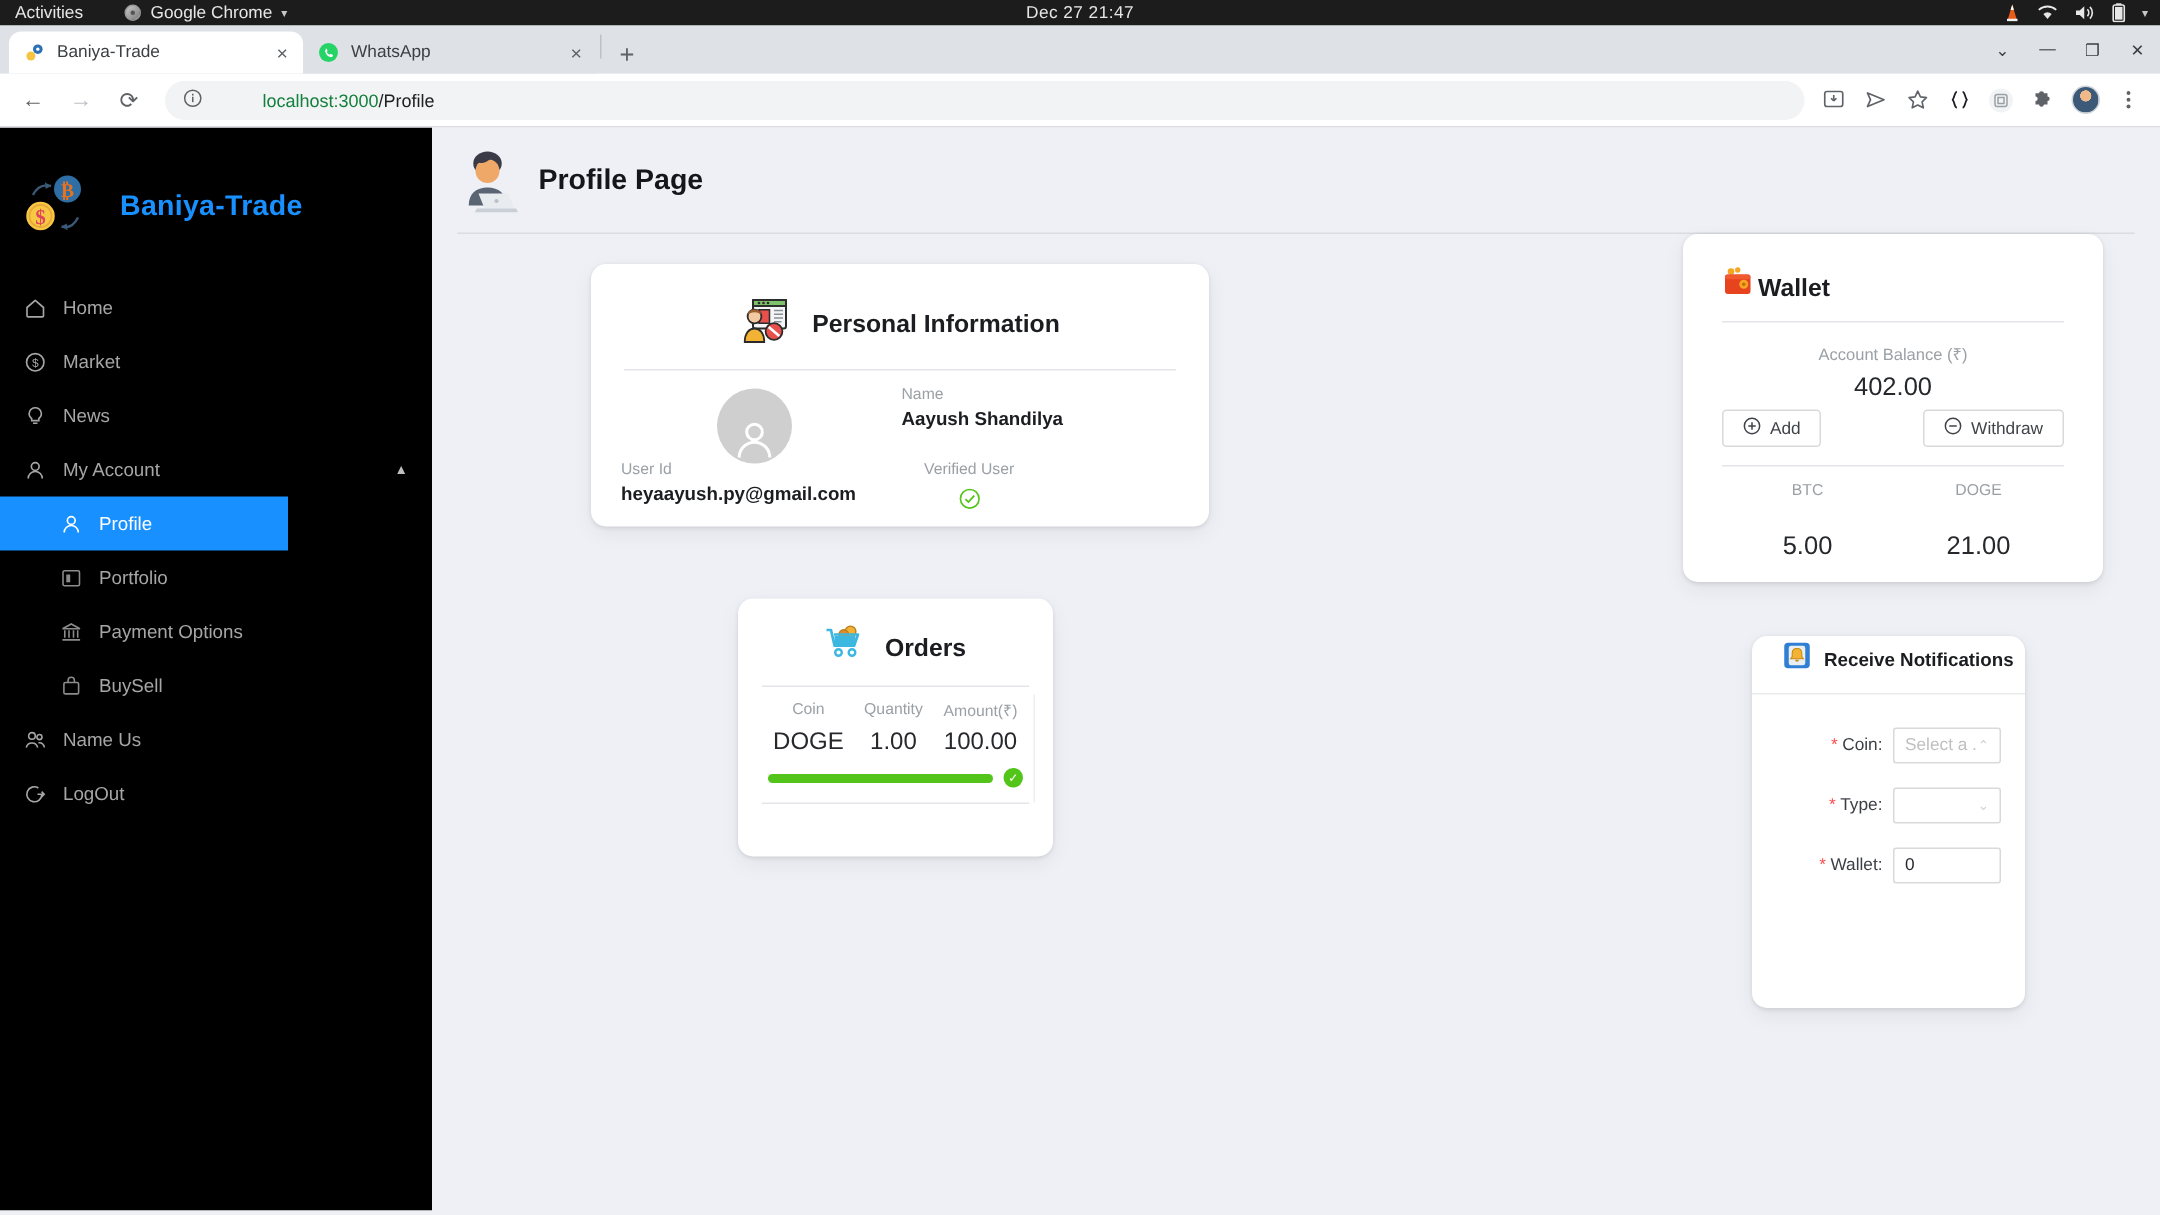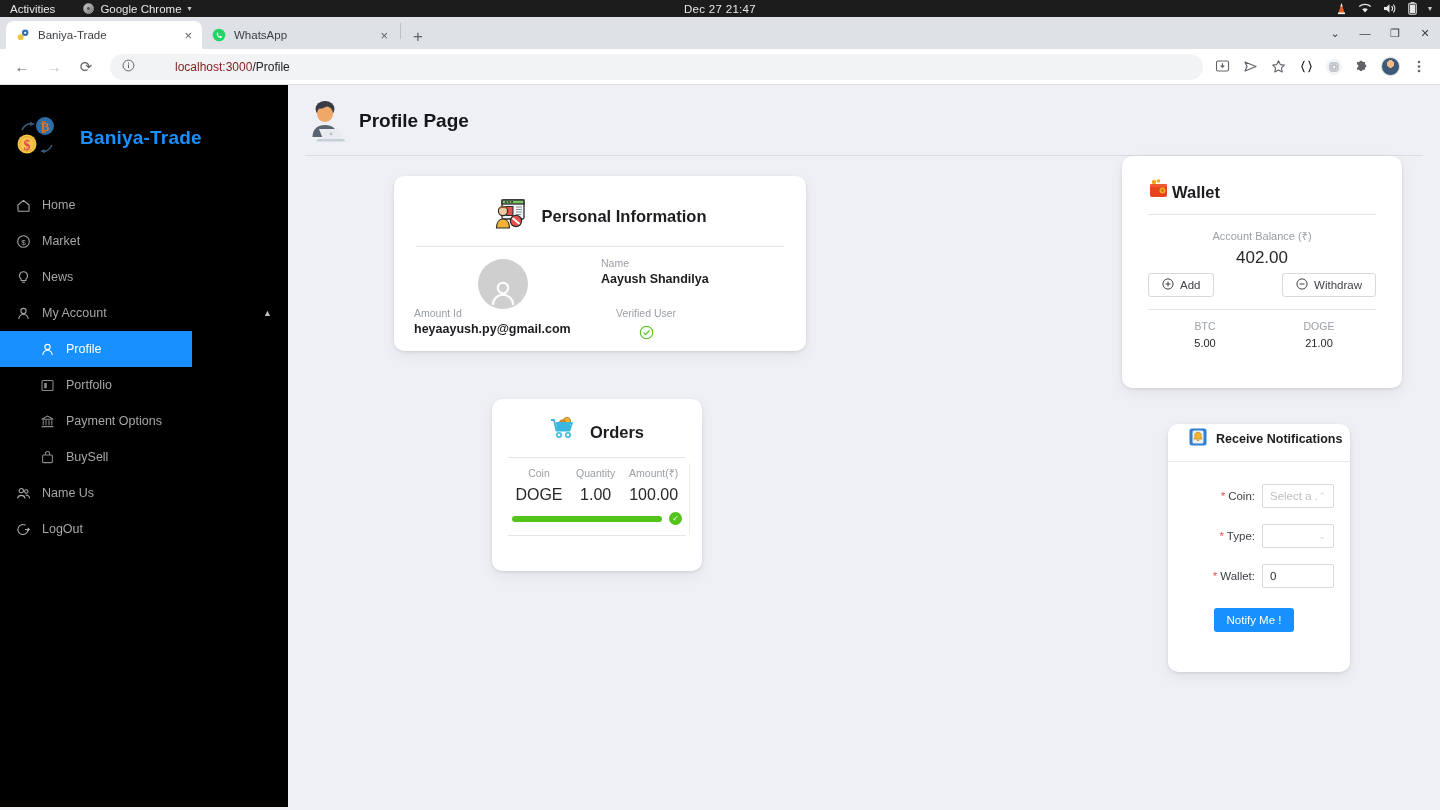--- a/index.html
+++ b/index.html
@@ -72,21 +72,21 @@
   .nav-btn {
     width: 28px; height: 28px; display: flex; align-items: center;
     justify-content: center; color: #5f6368; font-size: 15px; border-radius: 50%;
   }
   .nav-btn.disabled { color: #bdc1c6; }
   .omnibox {
     flex: 1; height: 26px; background: #f1f3f4; border-radius: 13px;
     display: flex; align-items: center; padding: 0 12px; gap: 8px;
     font-size: 12px; color: #202124; margin: 0 6px;
   }
-  .omnibox .url-host { color: #7f1d1d; padding-left: 32px; }
+  .omnibox .url-host { color: #15803d; padding-left: 32px; }
   .tb-icons { display: flex; align-items: center; gap: 10px; padding-right: 4px; }
   .tb-ico { width: 18px; height: 18px; display:flex; align-items:center; justify-content:center; color:#5f6368; }
   .avatar-ico {
     width: 19px; height: 19px; border-radius: 50%;
     background: radial-gradient(circle at 50% 35%, #f0b98a 0 26%, #3c5a78 28% 100%);
     border: 1px solid #cfd4d9;
   }
 
   
   .viewport { flex: 1; display: flex; background: #eef0f5; overflow: hidden; }
@@ -158,21 +158,21 @@
   .wallet-btns { display: flex; justify-content: space-between; margin-top: 5px; }
   .wbtn {
     border: 1px solid #d9d9d9; border-radius: 3px; background: #fff;
     font-size: 11.5px; color: #404348; padding: 4px 13px;
     display: flex; align-items: center; gap: 6px;
   }
   .wallet-rule2 { height: 1px; background: #e3e5e8; margin-top: 12px; }
   .coins { display: flex; justify-content: space-between; margin-top: 10px; }
   .coin { flex: 1; text-align: center; }
   .coin-name { font-size: 10.5px; color: #9aa0a6; }
-  .coin-val { font-size: 11px; color: #26282c; margin-top: 5px; }
+  .coin-val { font-size: 17px; color: #26282c; margin-top: 21px; }
 
   
   #card-orders { left: 188px; top: 243px; width: 210px; height: 172px; padding: 12px 16px; }
   .orders-head { display: flex; align-items: center; justify-content: center; gap: 12px; height: 42px; }
   .orders-head .emoji { font-size: 22px; }
   .orders-head h2 { font-size: 16.5px; font-weight: bold; color: #1b1d21; }
   .orders-rule { height: 1px; background: #e3e5e8; margin-top: 4px; }
   .otable { width: 100%; border-collapse: collapse; }
   .otable th {
     font-size: 10.5px; font-weight: normal; color: #9aa0a6; padding: 8px 0 4px;
@@ -511,21 +511,21 @@
               <svg width="34" height="34" viewBox="0 0 34 34">
                   <circle cx="17" cy="13" r="5.2" fill="none" stroke="#fff" stroke-width="2"></circle>
                   <path d="M6.8 30a10.2 10.2 0 0 1 20.4 0" fill="none" stroke="#fff" stroke-width="2"></path>
                 </svg>
             </div>
             <div class="pi-field" id="pi-name">
               <div class="pi-label">Name</div>
               <div class="pi-value">Aayush Shandilya</div>
             </div>
             <div class="pi-field" id="pi-email">
-              <div class="pi-label">Amount Id</div>
+              <div class="pi-label">User Id</div>
               <div class="pi-value">heyaayush.py@gmail.com</div>
             </div>
             <div class="pi-field" id="pi-verified">
               <div class="pi-label">Verified User</div>
               <div class="verified-check">
                 <svg width="15" height="15" viewBox="0 0 15 15">
                     <circle cx="7.5" cy="7.5" r="6.2" fill="none" stroke="#52c41a" stroke-width="1.1"></circle>
                     <path d="M4.6 7.7 6.6 9.7 10.5 5.4" fill="none" stroke="#52c41a" stroke-width="1.2"></path>
                   </svg>
               </div>
@@ -645,22 +645,19 @@
                 <span class="ph"></span>
                 <span class="chev">⌄</span>
               </div>
             </div>
             <div class="frow">
               <div class="flabel"><span class="req">*</span><span>Wallet</span>:</div>
               <div class="fctrl">
                 <span>0</span>
               </div>
             </div>
-            <div class="notify-btn-wrap">
-              <button class="notify-btn">Notify Me !</button>
-            </div>
           </div>
         </div>
 
       </div>
     </div>
   </div>
 </div>
 
 </body></html>

